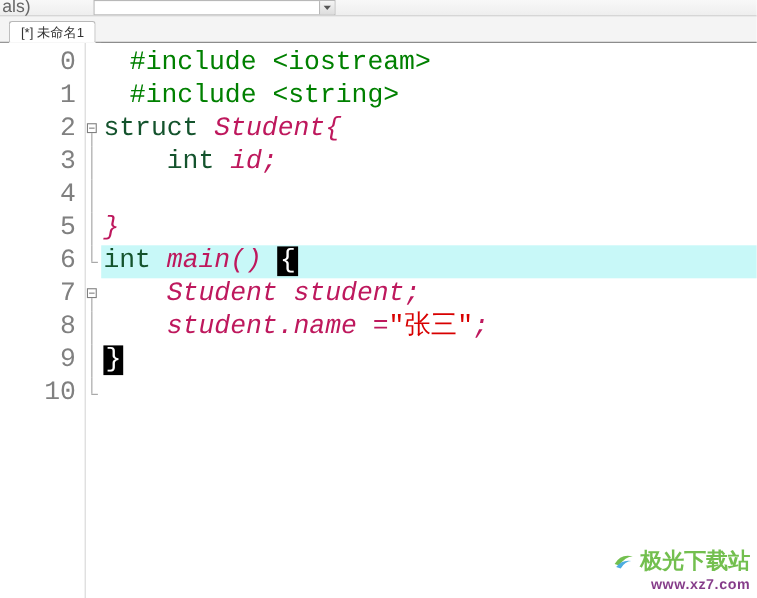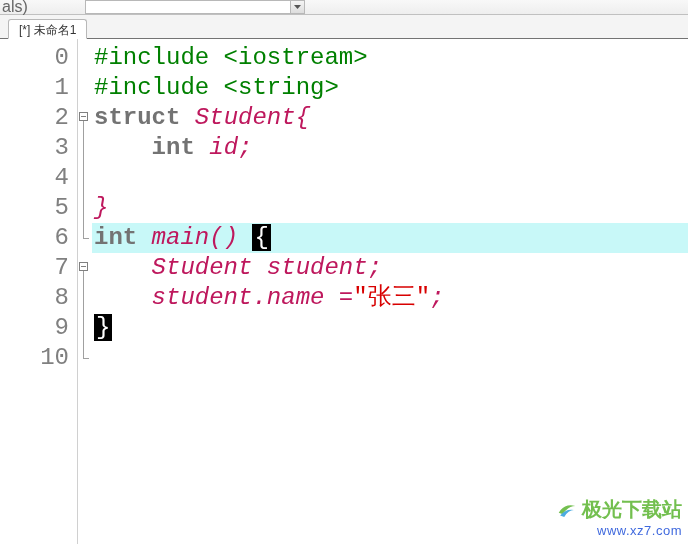--- a/index.html
+++ b/index.html
@@ -131,22 +131,22 @@
 }
 .code-line {
   height: 30px;
   line-height: 30px;
   font-size: 24px;
   white-space: pre;
   padding-left: 2px;
   position: relative;
 }
 .hl-line { background: #c8f8f8; }
-.tok-pp    { color: #008000; }
-.tok-kw    { color: #737373; font-weight: bold; }
+.tok-pp    { color: #008000; margin-left: 24px; }
+.tok-kw    { color: #14532d; font-weight: normal; }
 .tok-plain { color: #be185d; font-style: italic; }
 .tok-str   { color: #d80000; }
 .brace-match {
   background: #000;
   color: #fff;
   padding: 0 2px;
 }
 
 .watermark {
   position: absolute;
@@ -160,22 +160,23 @@
   font-size: 20px;
   color: #5bb531;
   font-weight: 700;
   display: flex;
   align-items: center;
   justify-content: flex-end;
   gap: 4px;
 }
 .watermark .wm-url {
   font-size: 13px;
-  color: #1d4ed8;
+  color: #701a75;
   letter-spacing: 0.5px;
+  font-weight: bold;
 }
 .wm-icon {
   width: 22px; height: 22px;
 }
 </style>
 </head>
 <body>
 
 <div class="toolbar-strip">
   <span class="toolbar-left">als)</span>

